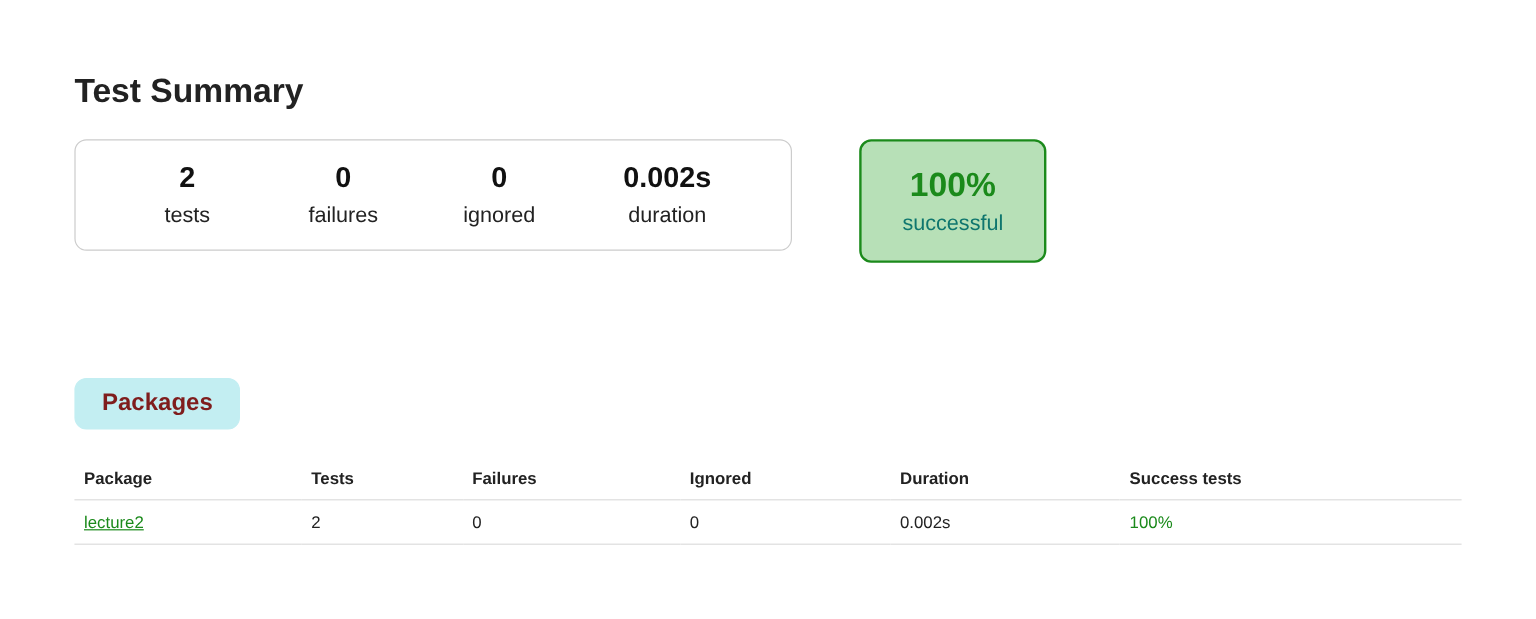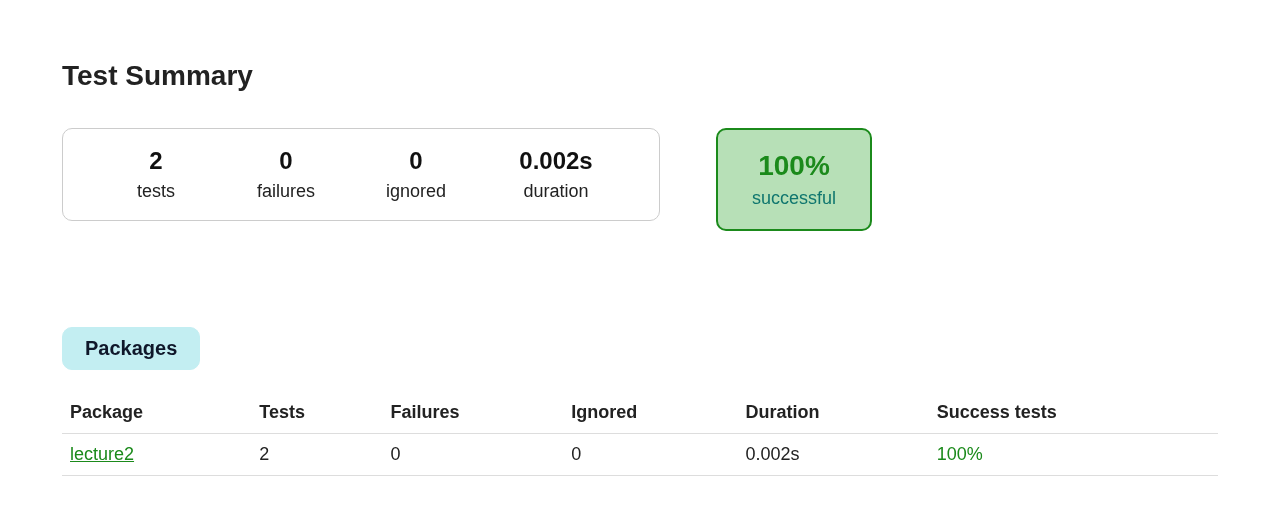--- a/index.html
+++ b/index.html
@@ -6,21 +6,21 @@
     body {
       font-family: -apple-system, BlinkMacSystemFont, "Segoe UI", sans-serif;
       background: #fff;
       color: #222;
       padding: 60px 62px;
     }
     h1 {
       font-size: 28px;
       font-weight: 700;
       color: #222;
-      margin-bottom: 36px;
+      margin-bottom: 24px;
     }
     .summary-row {
       display: flex;
       gap: 56px;
       align-items: flex-start;
       margin-bottom: 96px;
     }
     .stats-box {
       display: flex;
       border: 1px solid #ccc;
@@ -69,35 +69,35 @@
       display: flex;
       gap: 28px;
       margin-bottom: 22px;
     }
     .tab {
       border: 1px solid #ccc;
       border-radius: 10px;
       padding: 9px 22px;
       font-size: 20px;
       font-weight: 600;
-      color: #0f172a;
+      color: #7f1d1d;
       background: #eee;
       cursor: pointer;
     }
     .tab.active {
       background: #c3eef2;
       border-color: #c3eef2;
     }
     table {
       width: 100%;
       border-collapse: collapse;
     }
     th, td {
       text-align: left;
-      font-size: 18px;
+      font-size: 14px;
       padding: 10px 8px;
     }
     th {
       font-weight: 700;
       border-bottom: 1px solid #ddd;
     }
     tbody tr {
       border-bottom: 1px solid #ddd;
     }
     .link {

